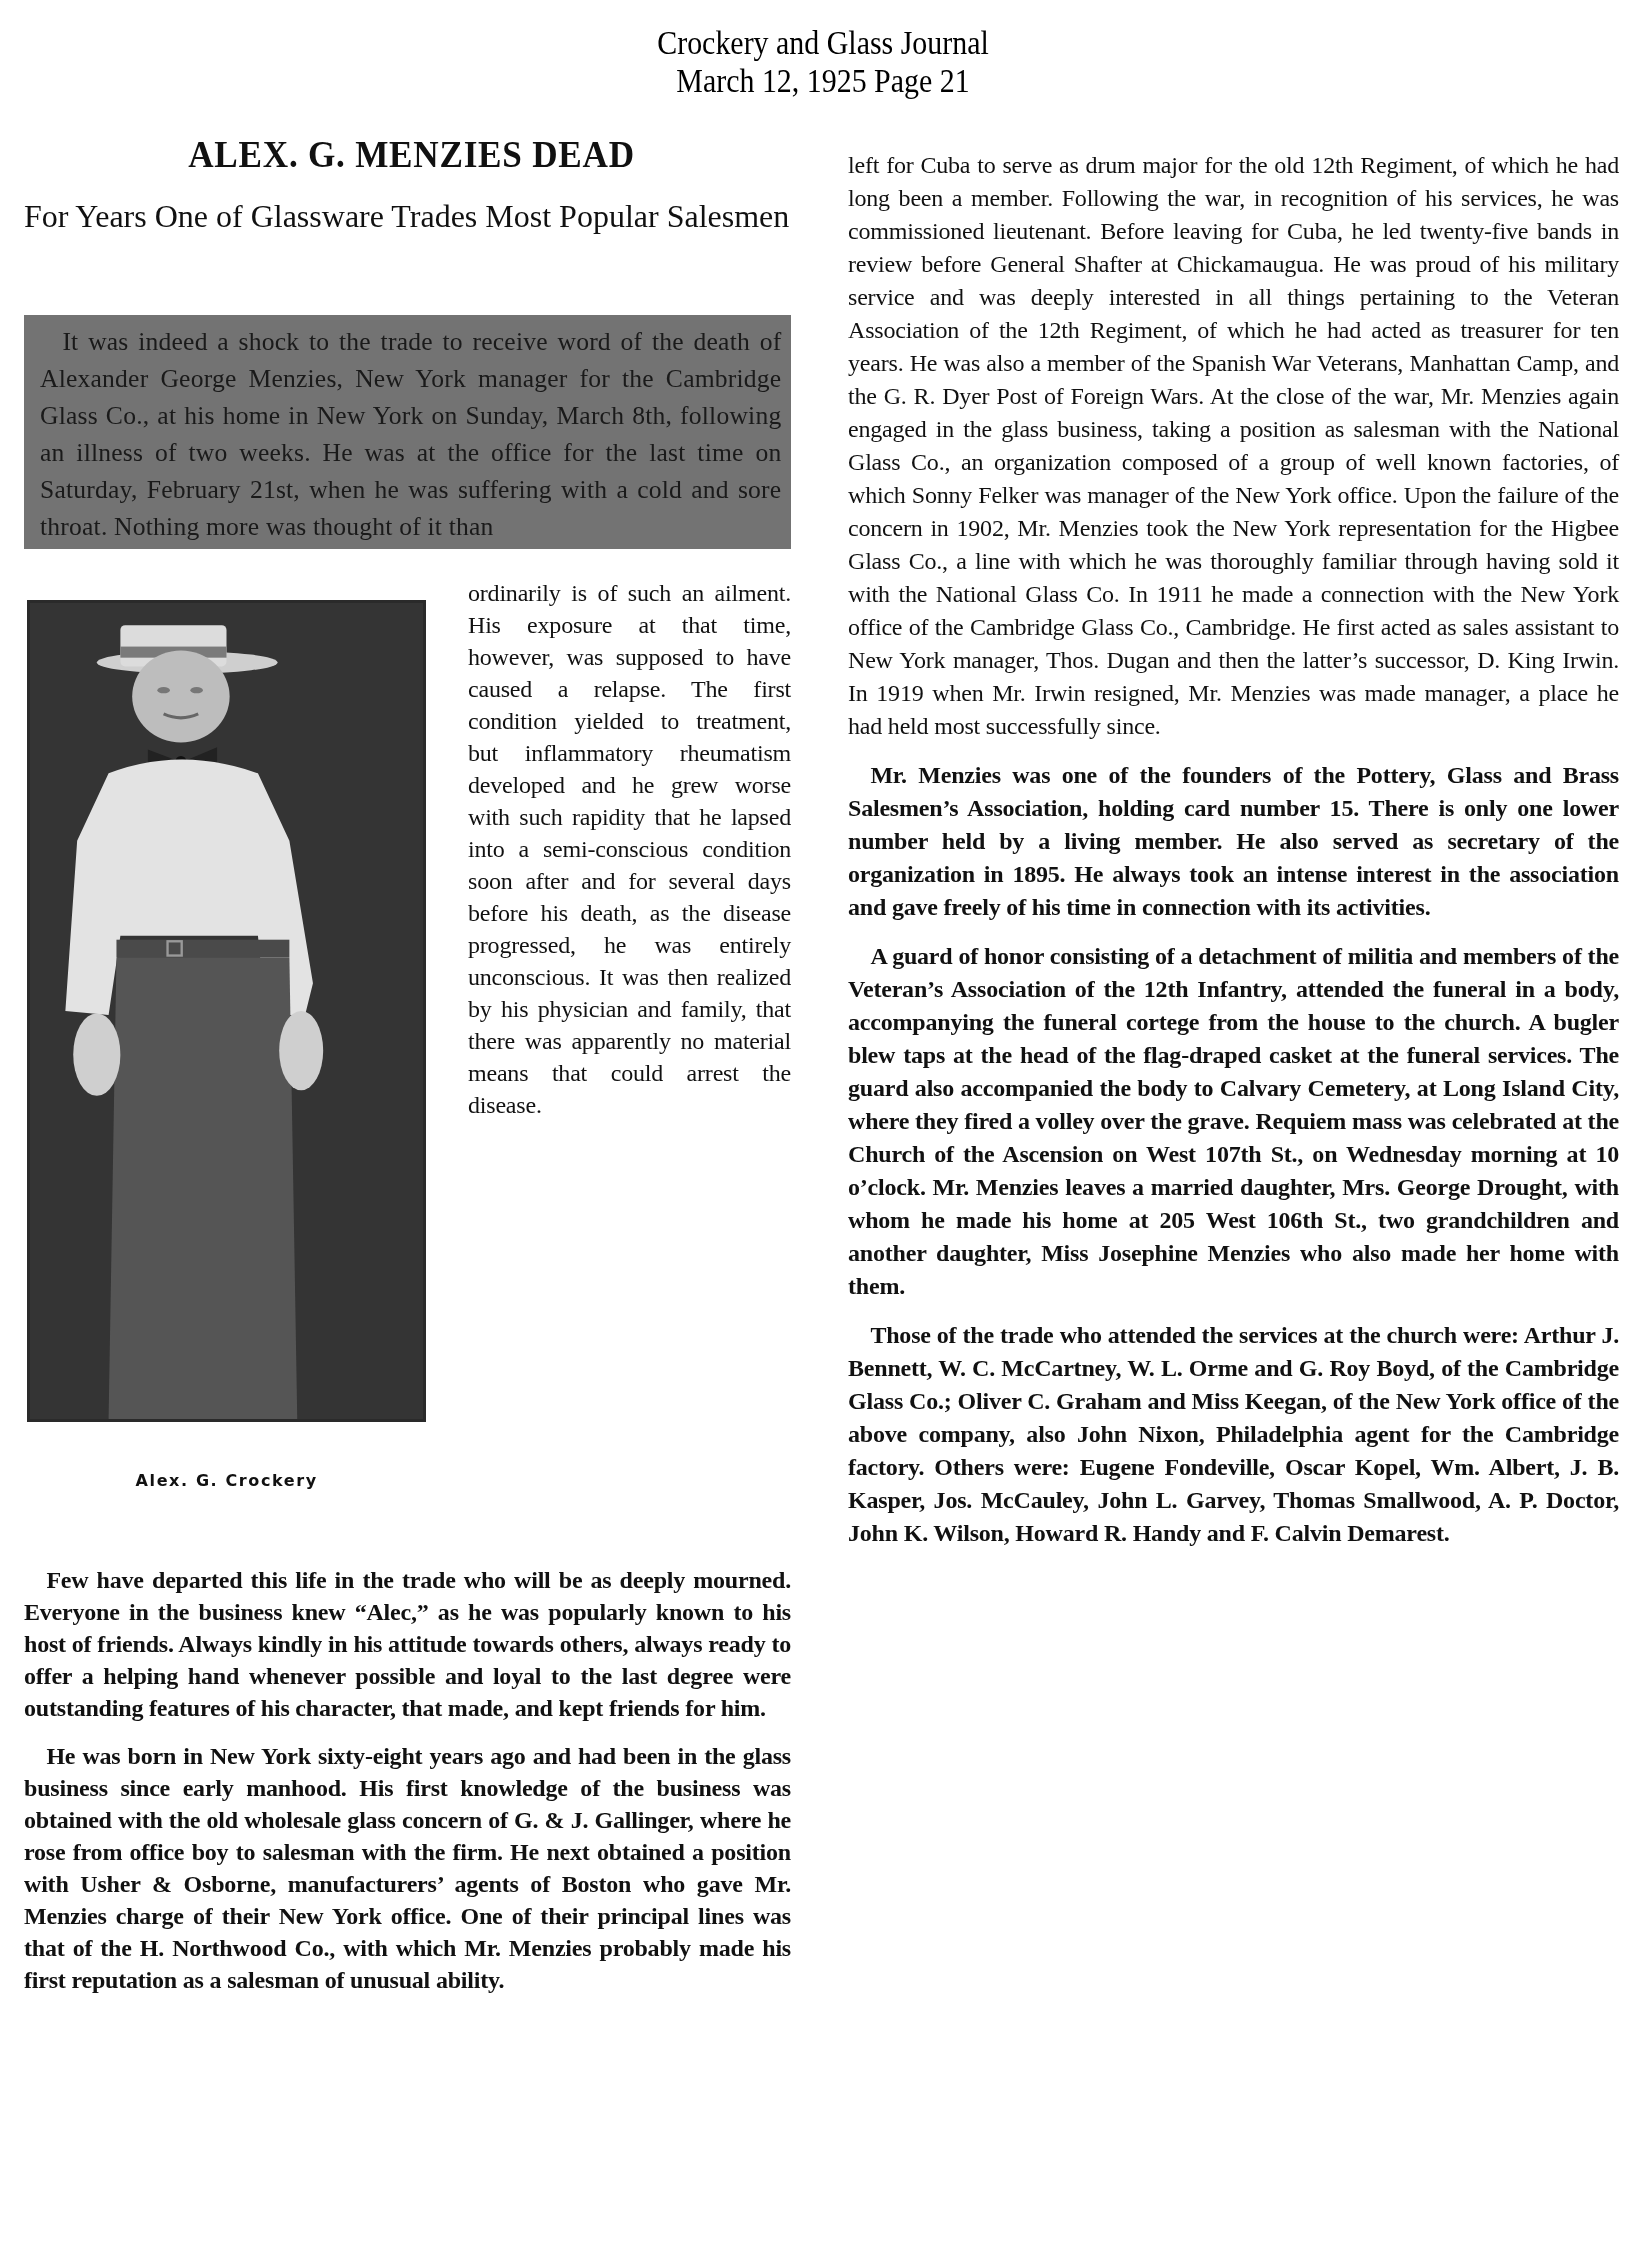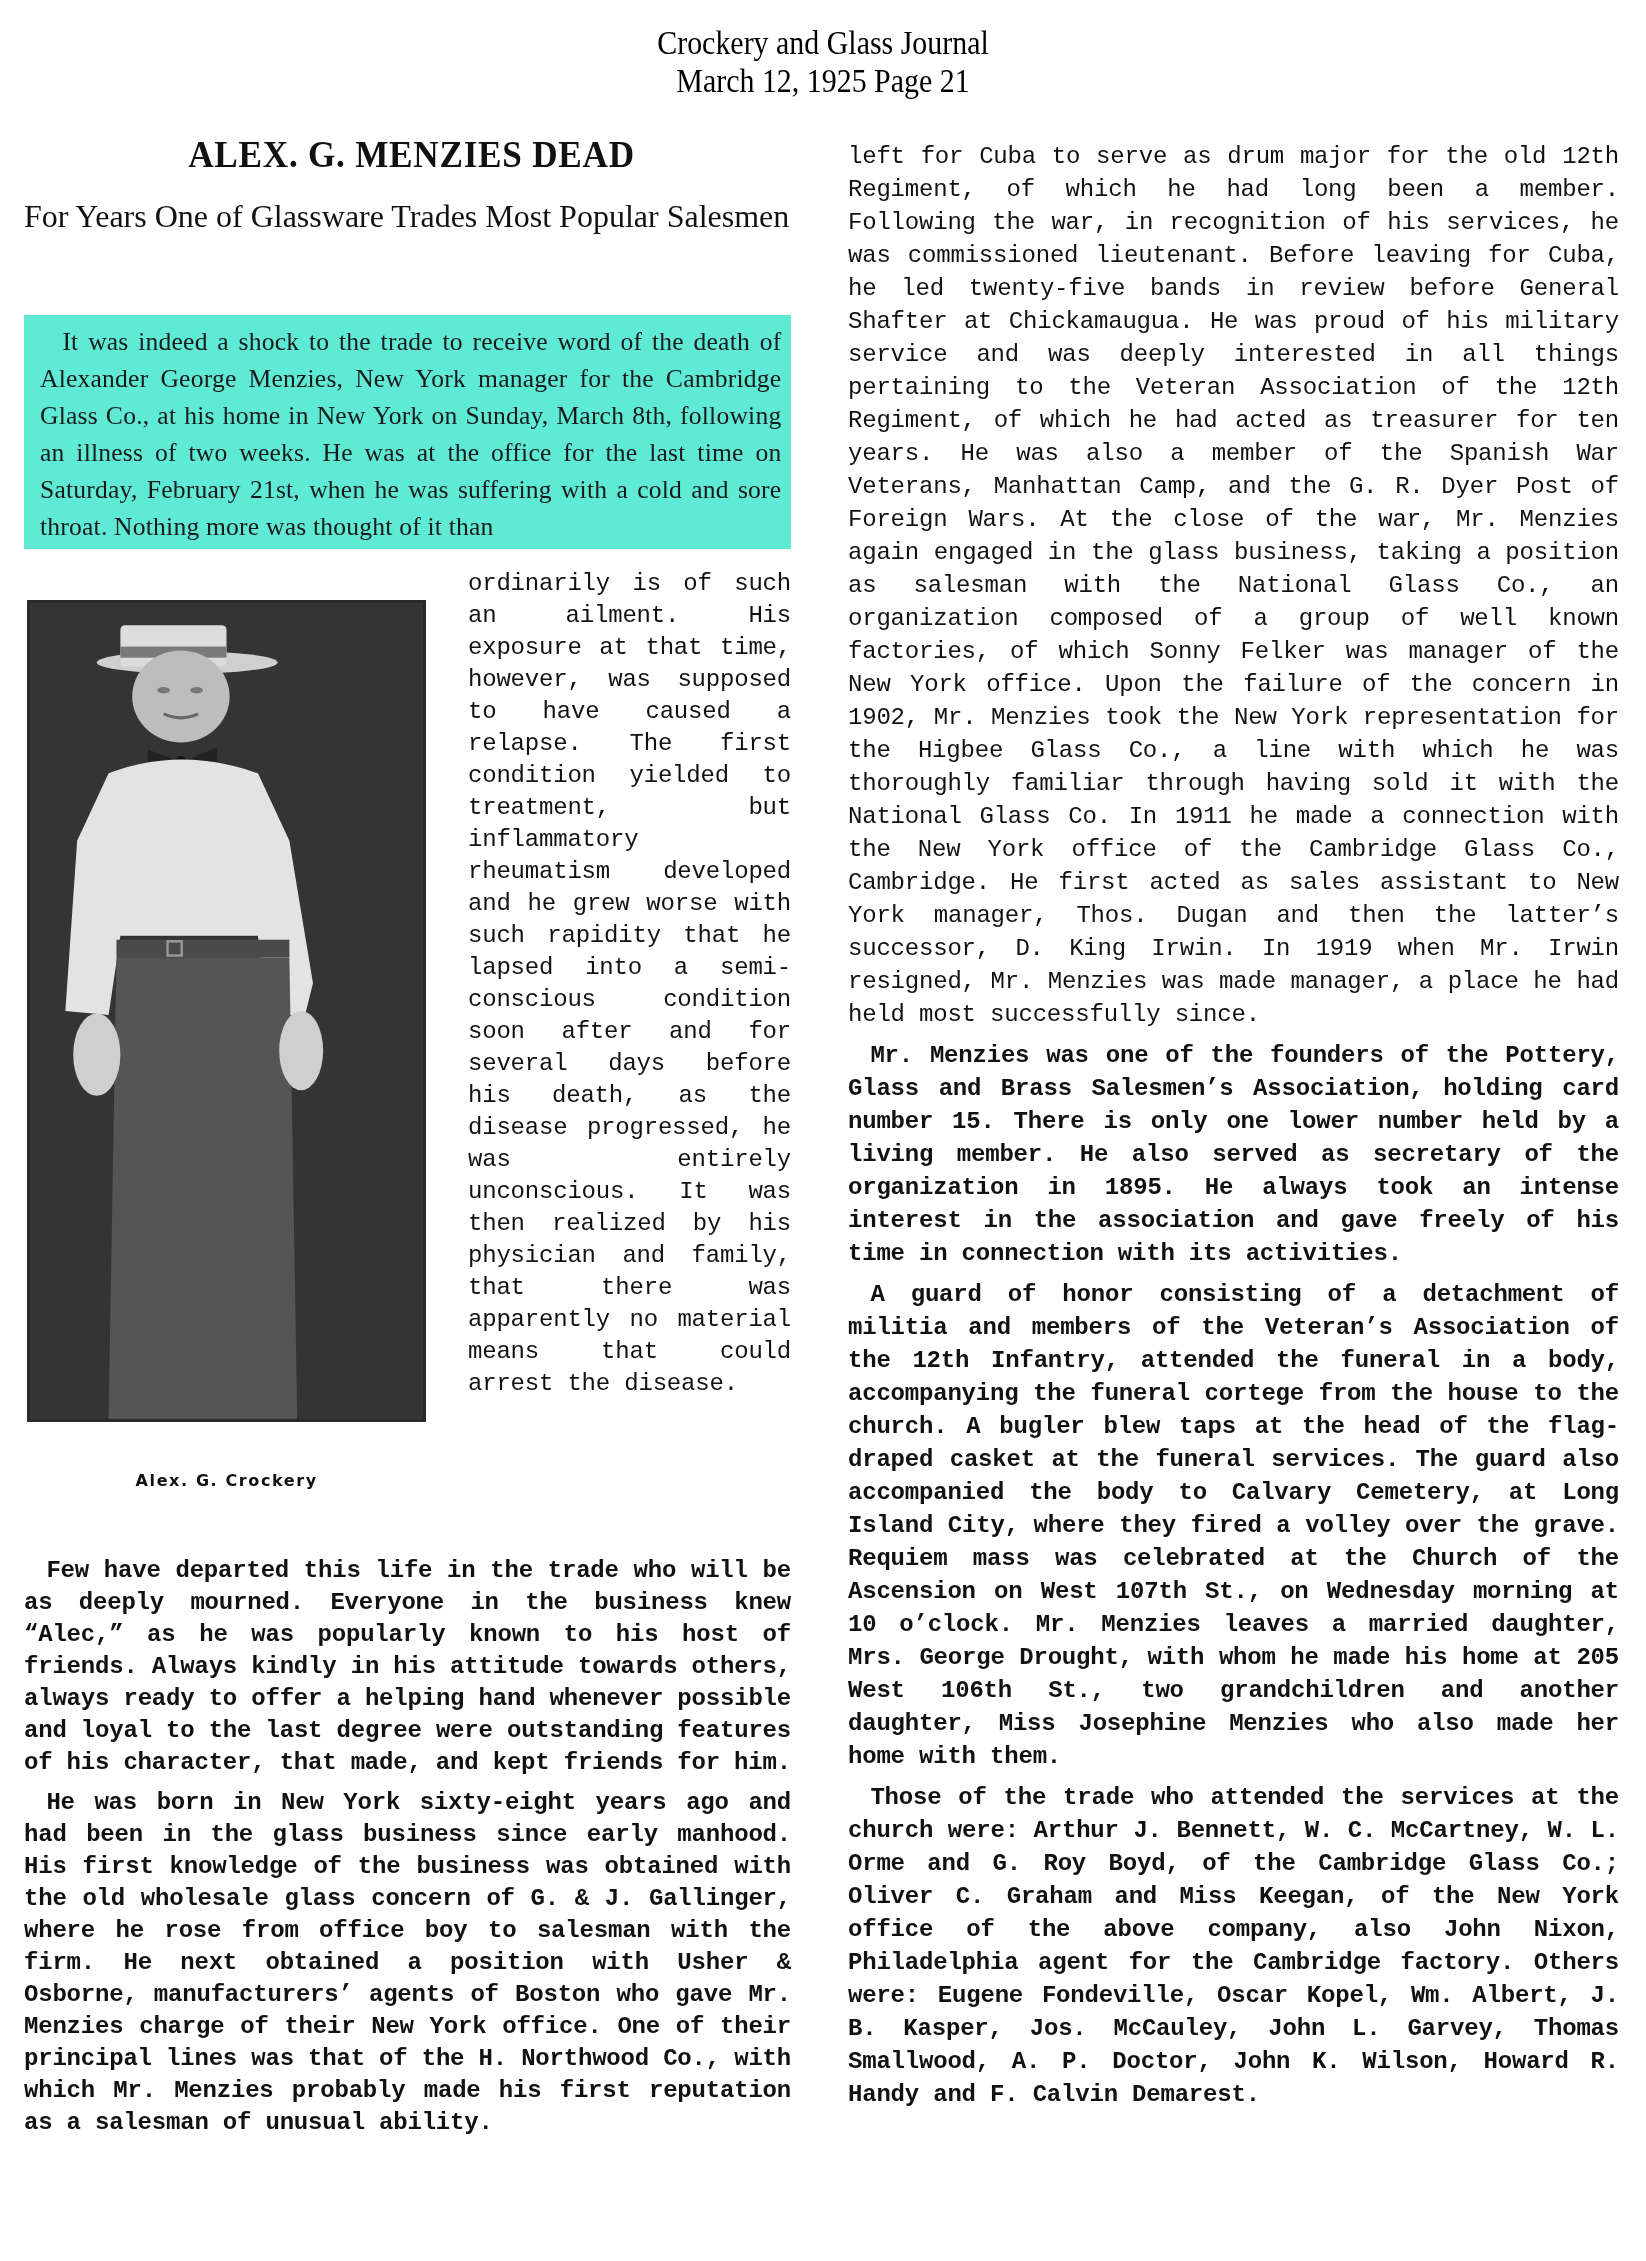--- a/index.html
+++ b/index.html
@@ -20,21 +20,21 @@
     position: absolute; top: 133px; left: 0; width: 775px; text-align: center;
     font-family: "Liberation Serif", serif; font-weight: bold; font-size: 37px; letter-spacing: 0.8px;
     transform: scaleX(0.95);
   }
   .subhead {
     position: absolute; top: 196px; left: 0; width: 775px; text-align: left;
     font-family: "Liberation Serif", serif; font-weight: normal; font-size: 32px; line-height: 40px;
   }
   .intro {
     position: absolute; top: 289px; left: 0; width: 767px; padding: 8px 9.6px 4.8px 16px;
-    background: #5eead4; box-sizing: border-box;
+    background: #737373; box-sizing: border-box;
     font-family: "Liberation Serif", serif; font-size: 25.6px; line-height: 37px;
     text-align: justify; text-indent: 22.4px; color: #1a1a1a; letter-spacing: 0.2px;
   }
   .photo-wrap {
     position: absolute; top: 600px; left: 3.2px; width: 399px; height: 822px;
     background: #3b3b3b; border: 3.2px solid #2a2a2a; box-sizing: border-box; overflow: hidden;
   }
   .photo-wrap svg { width: 100%; height: 100%; display: block; }
   .caption {
     position: absolute; top: 1471px; left: 3.2px; width: 399px; text-align: center;
@@ -42,22 +42,22 @@
   }
   .narrow {
     position: absolute; top: 561px; left: 444px; width: 323px;
     font-family: "Liberation Serif", serif; font-size: 25px; line-height: 33px;
     text-align: justify; color: #111;
   }
   .body-left {
     position: absolute; top: 1548px; left: 0; width: 767px;
   }
   .para {
-    font-family: Liberation Mono, monospace; font-size: 24px; line-height: 32px;
-    text-align: justify; text-indent: 22.4px; margin: 7px 0 8px 0; color: #111; font-weight: bold;
+    font-family: Liberation Serif, serif; font-size: 24px; line-height: 32px;
+    text-align: justify; text-indent: 22.4px; margin: 16px 0 8px 0; color: #111; font-weight: bold;
     letter-spacing: -0.2px;
   }
   .para.light { font-weight: normal; }
   .body-right { position: absolute; top: 133px; left: 0; width: 771px; }
   .body-right .para { font-size: 24px; line-height: 33px; }
   .body-right .para.first { text-indent: 0; }
 </style>
 </head>
 <body>
 

